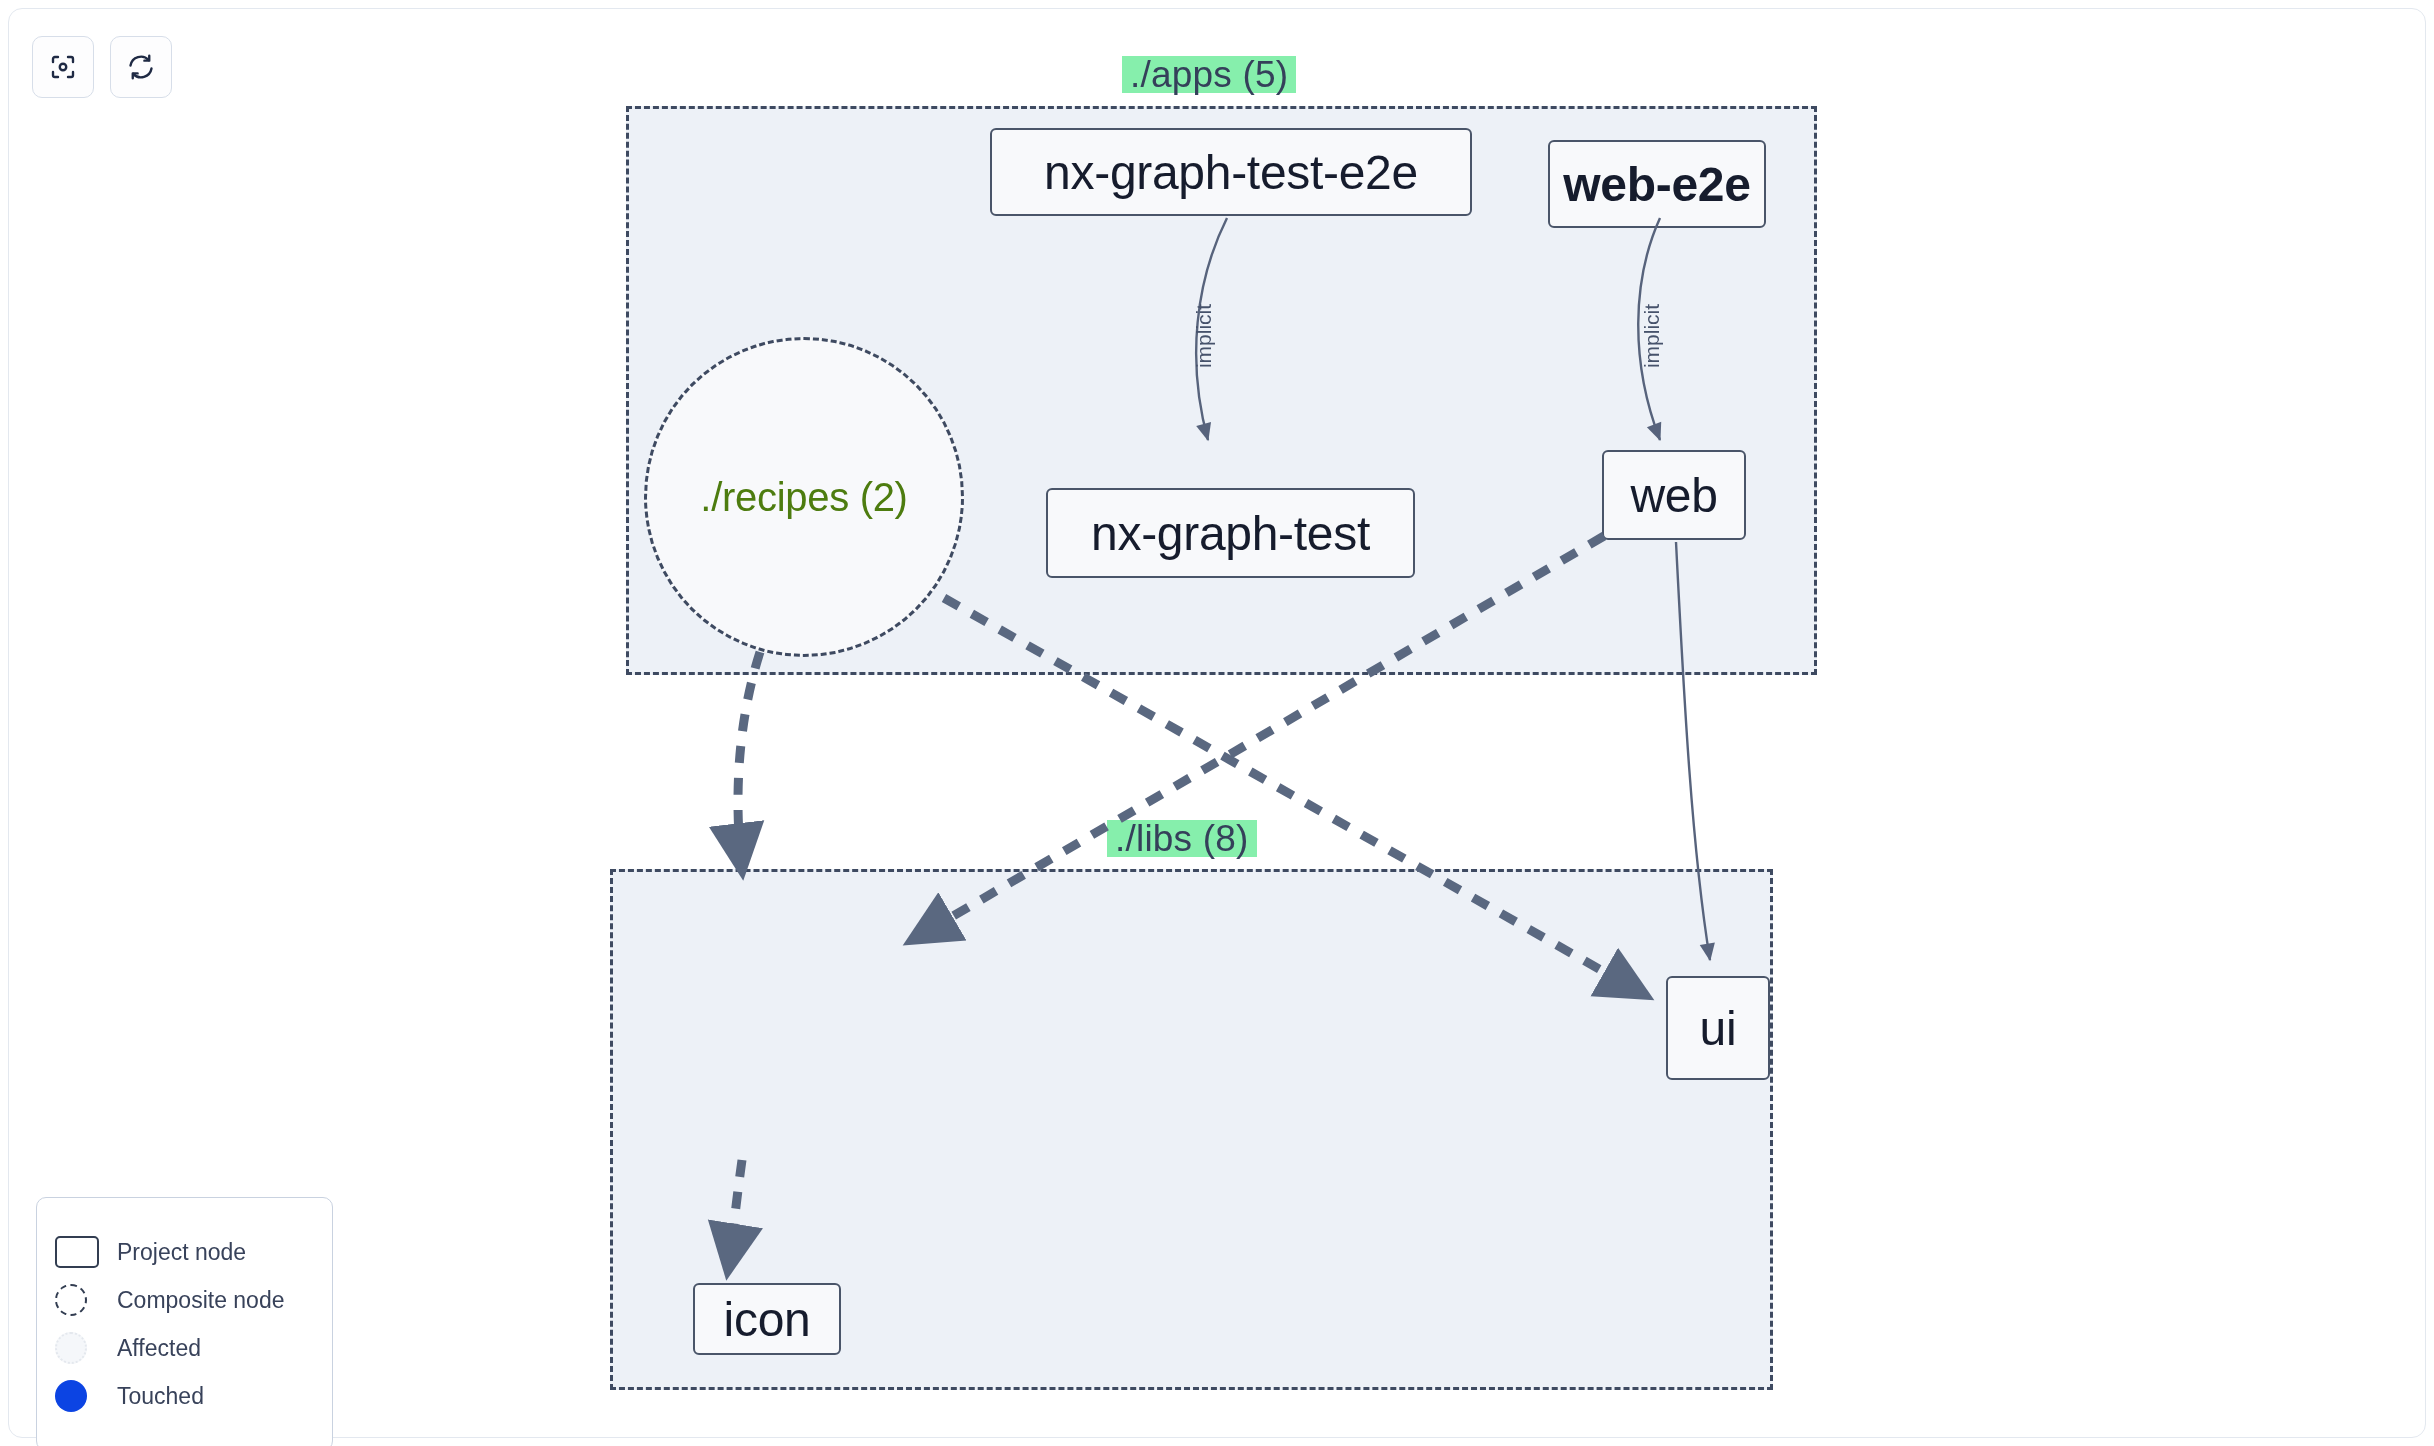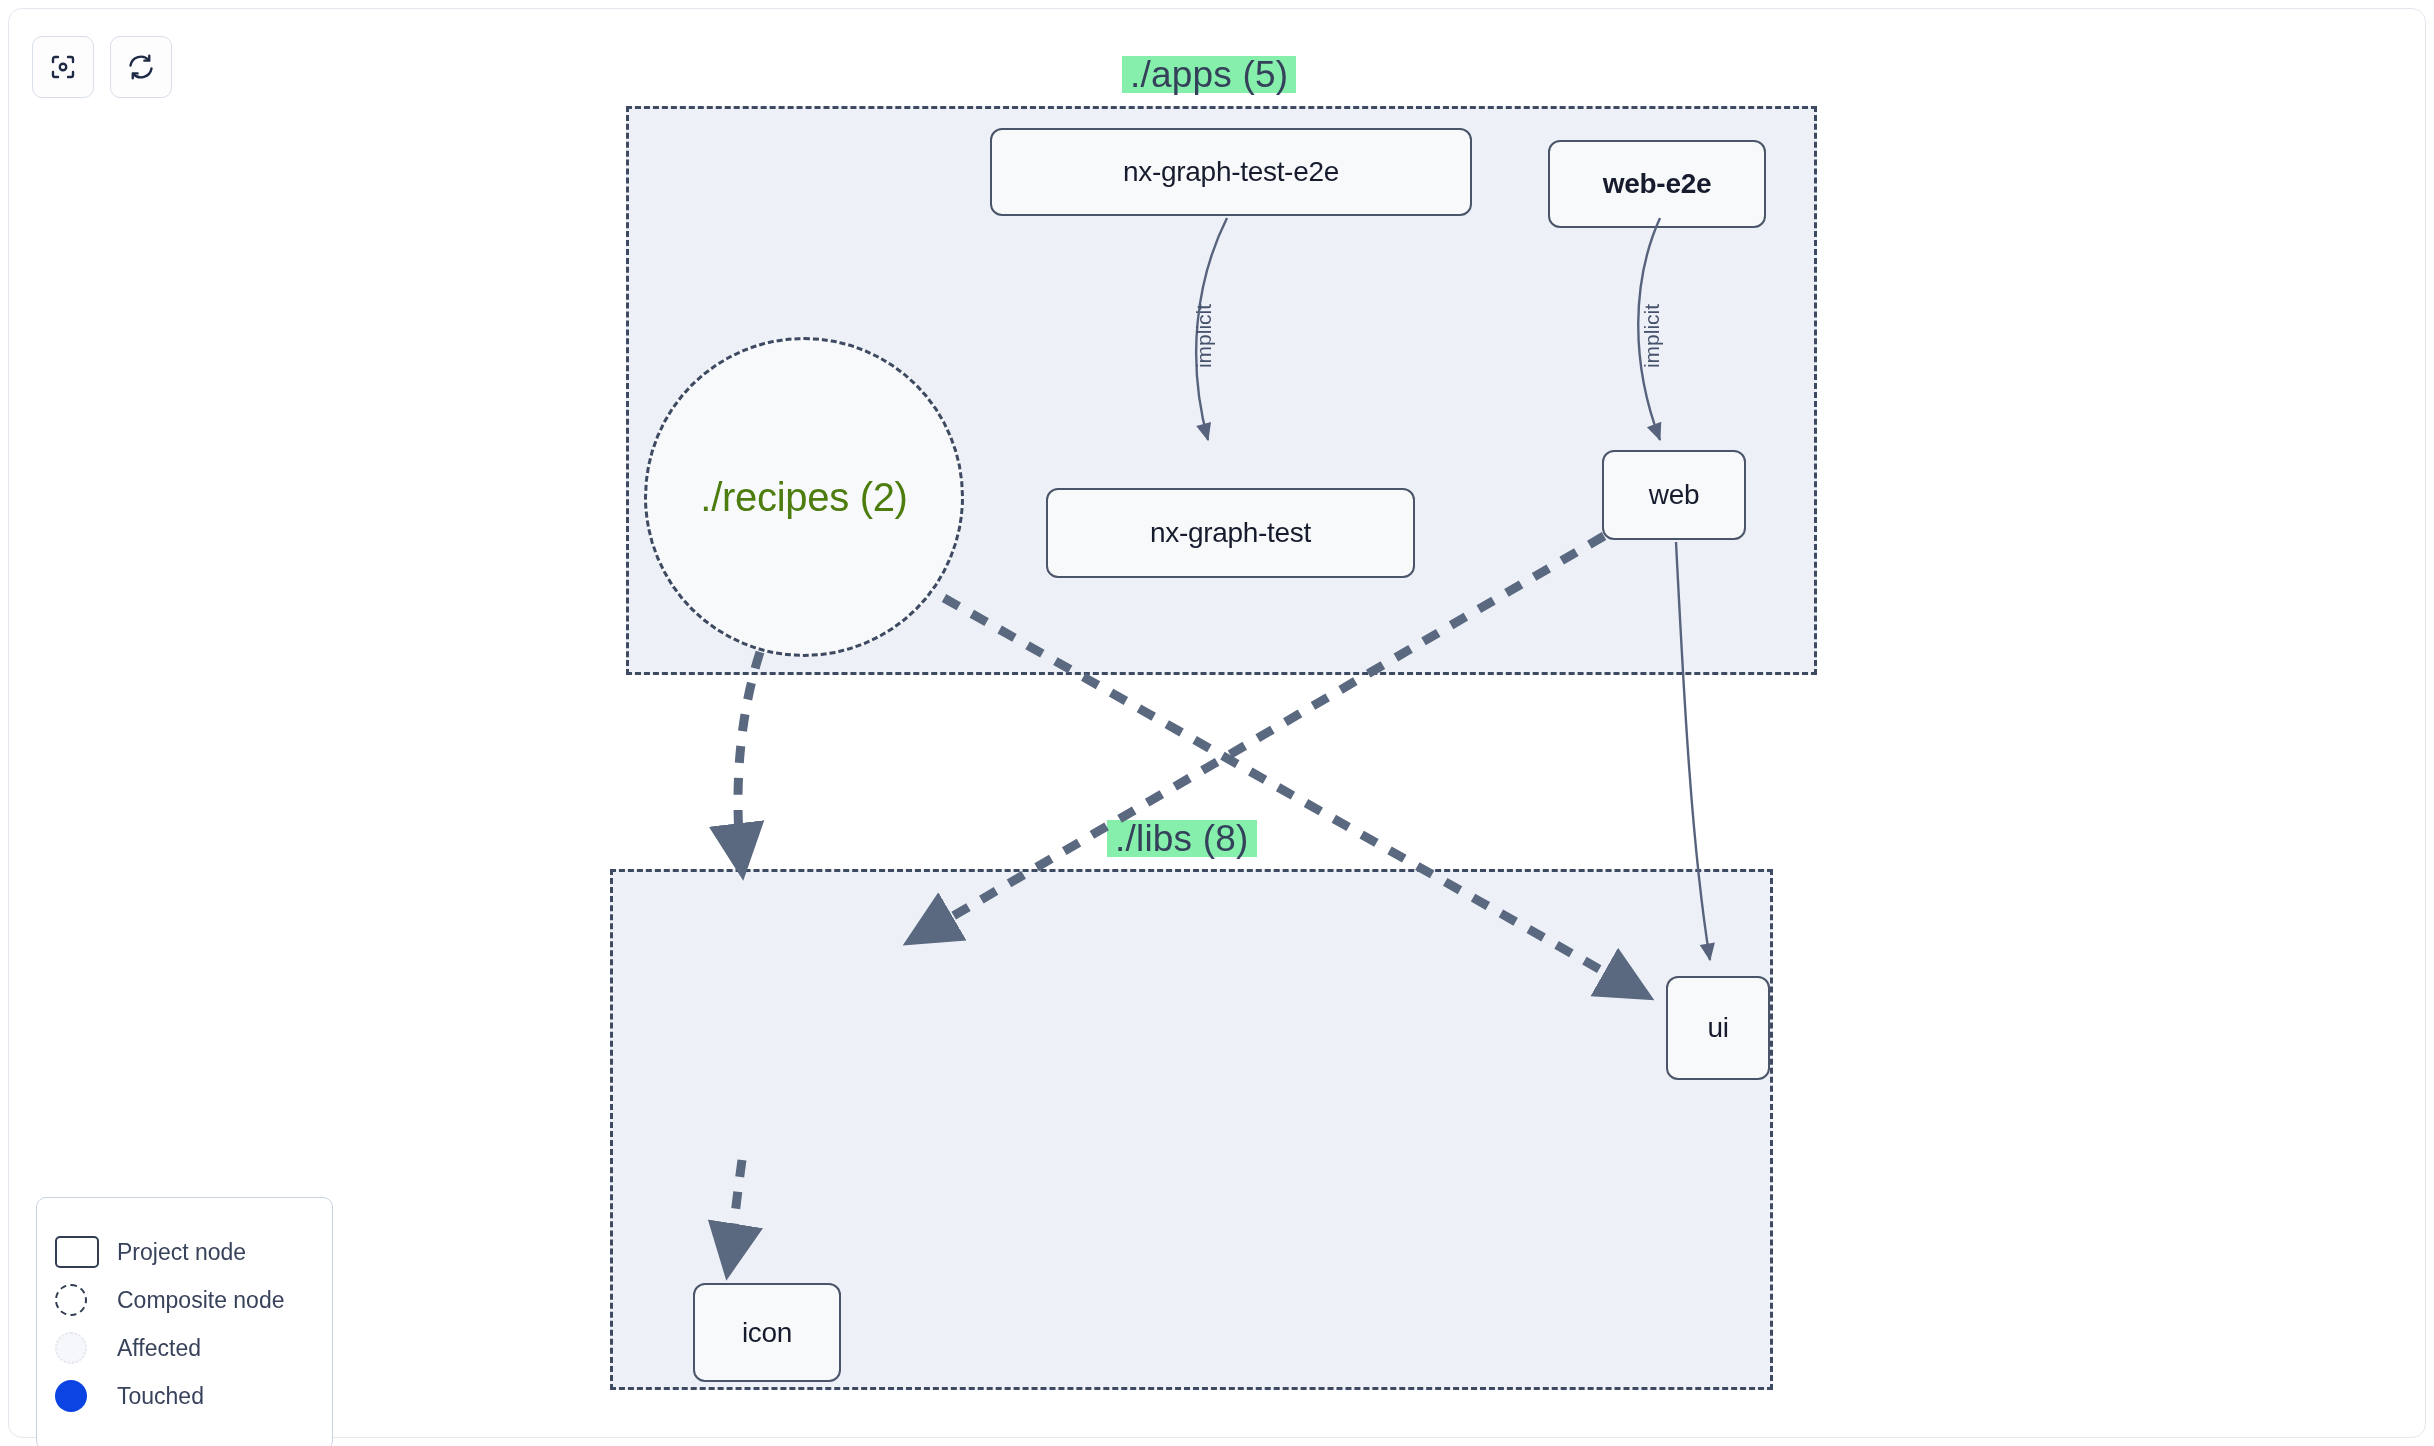--- a/index.html
+++ b/index.html
@@ -85,27 +85,27 @@
     background: #86efac;
     padding: 0 8px;
     line-height: 1;
   }
 
   
   .proj-node {
     position: absolute;
     background: #f8f9fb;
     border: 2.2px solid #4a5569;
-    border-radius: 12px;
+    border-radius: 6px;
     display: flex;
     align-items: center;
     justify-content: center;
     box-sizing: border-box;
     color: #161c2d;
-    font-size: 28px;
+    font-size: 48px;
     letter-spacing: -0.3px;
     cursor: pointer;
     z-index: 28;
   }
 
   
   .comp-node {
     position: absolute;
     background: #f8f9fb;
     border: 3.4px dashed #3e4a61;
@@ -224,21 +224,21 @@
       <div class="group-box" style="left: 626px; top: 106px; width: 1191px; height: 569px;"></div>
       <div class="group-label" style="left: 1122px; top: 56px;">./apps (5)</div>
       <div class="group-box" style="left: 610px; top: 869px; width: 1163px; height: 521px;"></div>
       <div class="group-label" style="left: 1107px; top: 820px;">./libs (8)</div>
       <div class="proj-node" style="left: 990px; top: 128px; width: 482px; height: 88px;">nx-graph-test-e2e</div>
       <div class="proj-node" style="left: 1548px; top: 140px; width: 218px; height: 88px; font-weight: bold;">web-e2e</div>
       <div class="comp-node" style="left: 644px; top: 337px; width: 320px; height: 320px;">./recipes (2)</div>
       <div class="proj-node" style="left: 1046px; top: 450px; width: 369px; height: 90px; margin-top: 38px;">nx-graph-test</div>
       <div class="proj-node" style="left: 1602px; top: 450px; width: 144px; height: 90px;">web</div>
       <div class="proj-node" style="left: 1666px; top: 976px; width: 104px; height: 104px;">ui</div>
-      <div class="proj-node" style="left: 693px; top: 1283px; width: 148px; height: 99px;">icon</div>
+      <div class="proj-node" style="left: 693px; top: 1283px; width: 148px; height: 72px;">icon</div>
     </div>
 
   <svg class="edge-svg" viewBox="0 0 2434 1446">
     <defs>
       <marker id="arrow-thick" markerWidth="7" markerHeight="7" refX="5.2" refY="3.5" orient="auto">
         <path d="M0,0.4 L6.4,3.5 L0,6.6 z" fill="#5a6880"></path>
       </marker>
       <marker id="arrow-thin" markerWidth="9" markerHeight="9" refX="7.5" refY="4.5" orient="auto">
         <path d="M0.6,1.3 L8,4.5 L0.6,7.7 z" fill="#57637c"></path>
       </marker>

